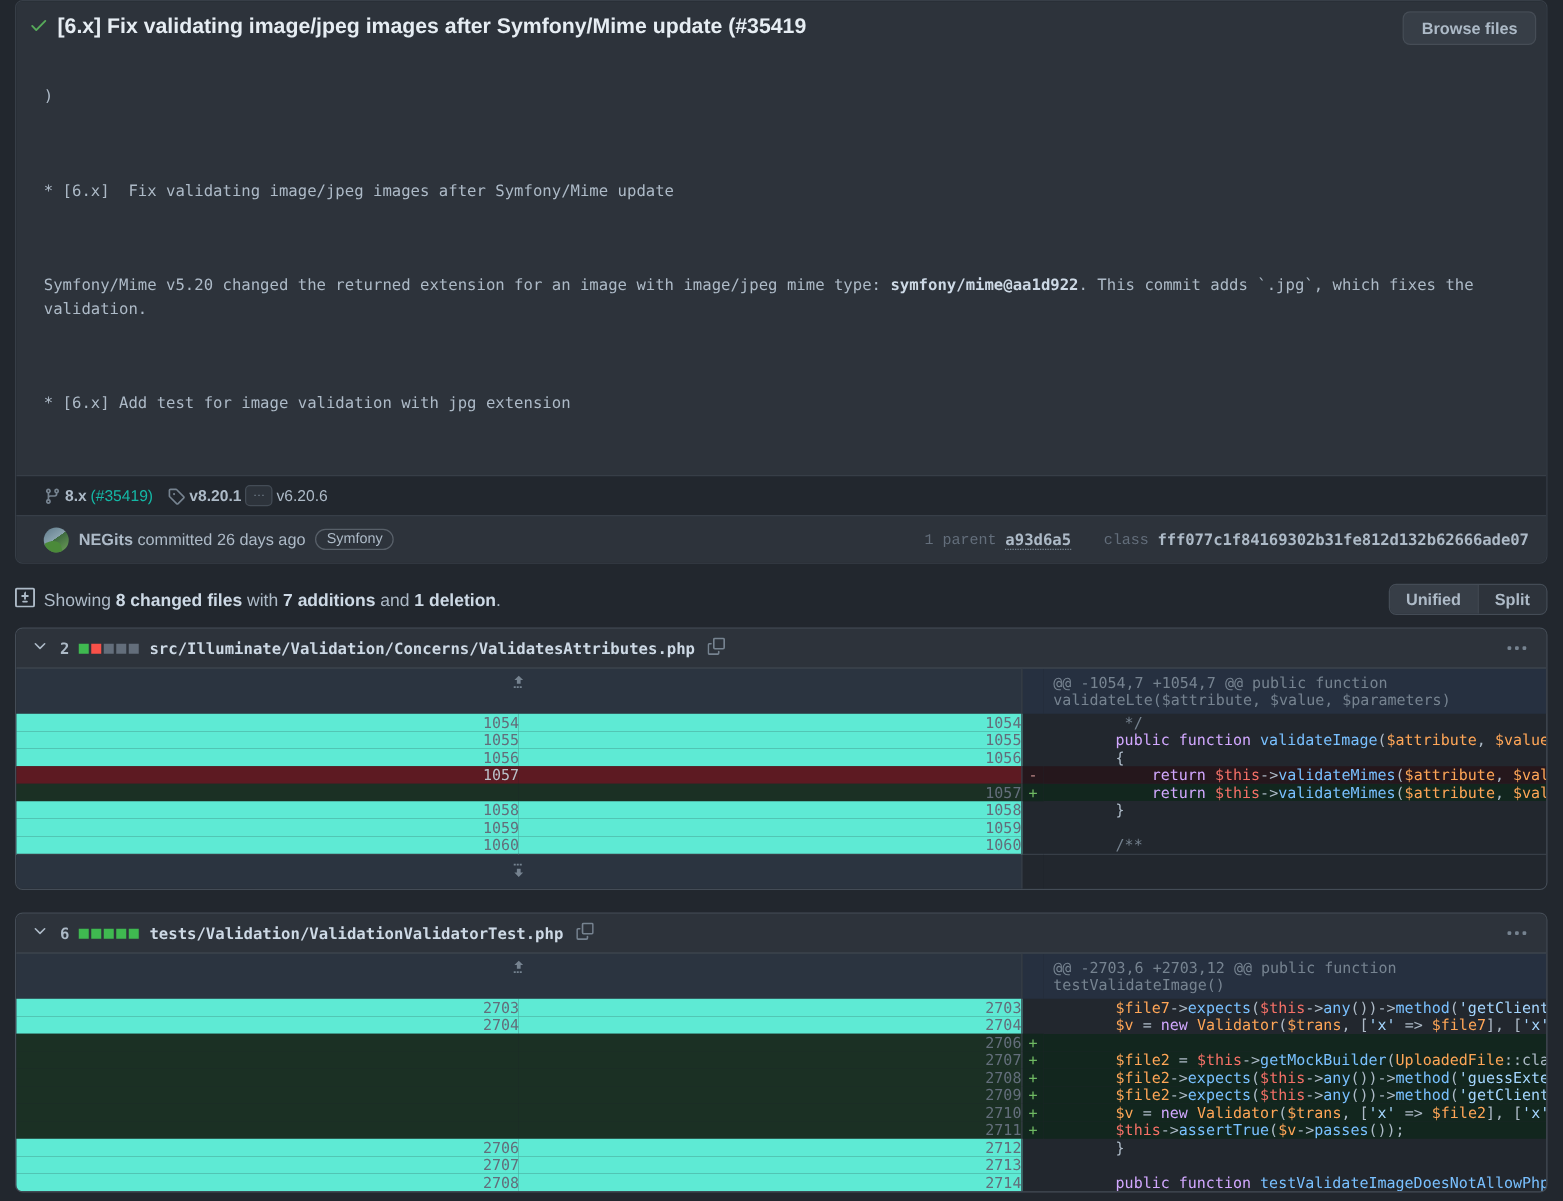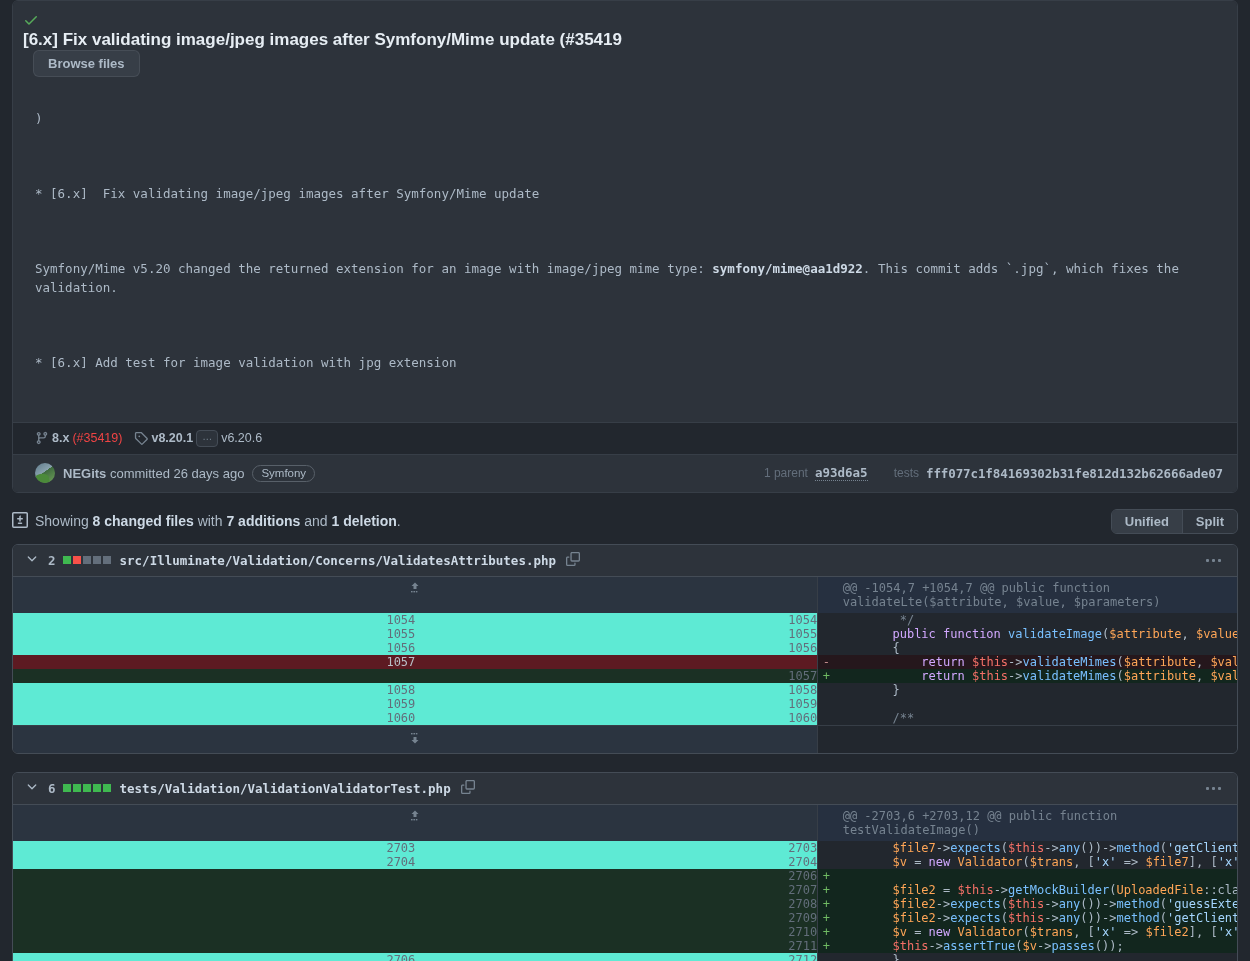--- a/index.html
+++ b/index.html
@@ -40,21 +40,20 @@
     background:#22272e;
     border:1px solid #373e47;
     border-radius:6px;
     overflow:hidden;
   }
   .commit-head{
     display:flex;align-items:flex-start;
     padding:8px 8px 8px 10px;
     background:#2d333b;
     min-height:40px;
-    flex-direction:column;
   }
   .check-icon{
     flex:0 0 auto;margin-top:3px;margin-right:7px;
     width:16px;height:16px;display:block;
   }
   .commit-title{
     flex:1 1 auto;
     font-size:17px;font-weight:bold;
     line-height:1.25;
     color:#e6edf3;
@@ -87,21 +86,21 @@
 
   .refs-row{
     background:#22272e;
     border-top:1px solid #373e47;
     padding:7px 22px;
     display:flex;align-items:center;gap:3px;
     font-size:12px;
   }
   .refs-row svg{display:block;}
   .ref-branch{font-weight:bold;color:#adbac7;font-size:12.5px;}
-  .ref-num{color:#ef4444;font-size:12.5px;}
+  .ref-num{color:#14b8a6;font-size:12.5px;}
   .ref-tag{font-weight:bold;color:#adbac7;font-size:12.5px;}
   .ref-tag.plain{font-weight:normal;color:#adbac7;}
   .ellipsis-badge{
     background:#2d333b;border:1px solid #444c56;border-radius:4px;
     color:#768390;font-size:10px;line-height:8px;
     padding:2px 5px 5px 5px;display:inline-block;
     cursor:pointer;
   }
 
   .author-row{
@@ -131,21 +130,21 @@
     border-radius:20px;
     padding:1px 8px 2px;
     font-size:11.5px;
     color:#adbac7;
     cursor:pointer;
   }
   .commit-meta{
     margin-left:auto;display:flex;align-items:center;gap:7px;
     font-size:12px;
   }
-  .meta-label{color:#636e7b;font-family:Liberation Sans, sans-serif;font-size:12px;}
+  .meta-label{color:#636e7b;font-family:Liberation Mono, monospace;font-size:12px;}
   .meta-sha{
     color:#adbac7;font-family:"DejaVu Sans Mono","Liberation Mono",monospace;
     font-size:12.5px;font-weight:bold;
   }
   .meta-sha.link{border-bottom:1px dotted #768390;cursor:pointer;}
   .meta-sha.full{letter-spacing:-0.1px;}
   .meta-gap{width:12px;display:inline-block;}
 
   
   .showing-bar{
@@ -307,21 +306,21 @@
     <div class="author-row">
       <span class="avatar"></span>
       <span class="author-name">NEGits</span>
       <span>&nbsp;</span>
       <span class="author-text">committed 26 days ago</span>
       <span class="verified">Symfony</span>
       <span class="commit-meta">
         <span class="meta-label">1 parent</span>
         <span class="meta-sha link">a93d6a5</span>
         <span class="meta-gap"></span>
-        <span class="meta-label">tests</span>
+        <span class="meta-label">class</span>
         <span class="meta-sha full">fff077c1f84169302b31fe812d132b62666ade07</span>
       </span>
     </div>
   </div>
 
   <div class="showing-bar">
     <span class="doc-icon">
       <svg width="16" height="16" viewBox="0 0 16 16" fill="#adbac7">
           <path d="M1.75 1.5a.25.25 0 0 0-.25.25v12.5c0 .138.112.25.25.25h12.5a.25.25 0 0 0 .25-.25V1.75a.25.25 0 0 0-.25-.25Zm-1.75.25C0 .784.784 0 1.75 0h12.5C15.216 0 16 .784 16 1.75v12.5A1.75 1.75 0 0 1 14.25 16H1.75A1.75 1.75 0 0 1 0 14.25Zm8 1.5a.75.75 0 0 1 .75.75V6h1.5a.75.75 0 0 1 0 1.5h-1.5v1.5a.75.75 0 0 1-1.5 0V7.5H5.75a.75.75 0 0 1 0-1.5h1.5V4.5A.75.75 0 0 1 8 3.75Zm-2.25 8a.75.75 0 0 1 .75-.75h3a.75.75 0 0 1 0 1.5h-3a.75.75 0 0 1-.75-.75Z"></path>
         </svg>

